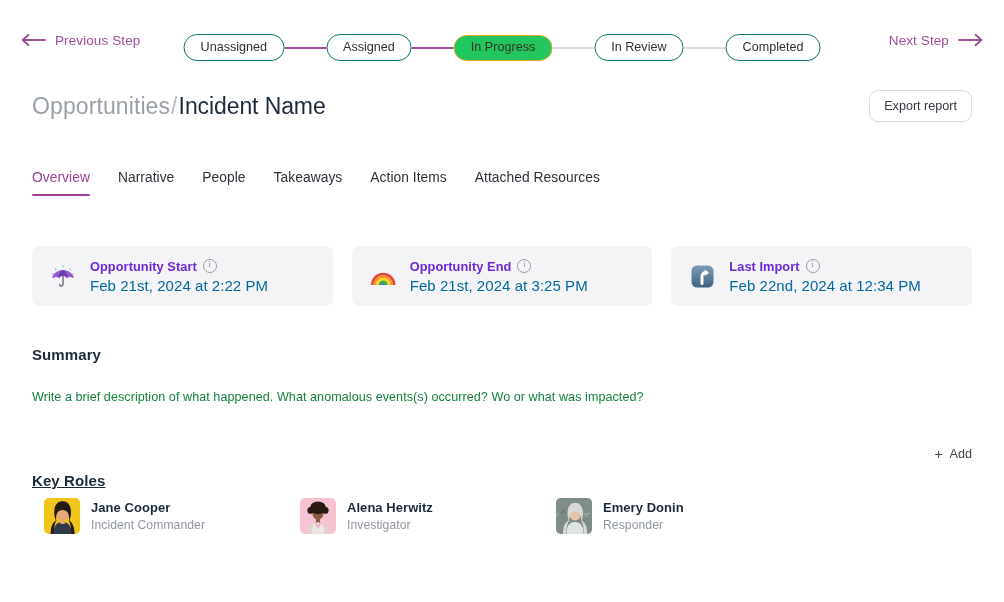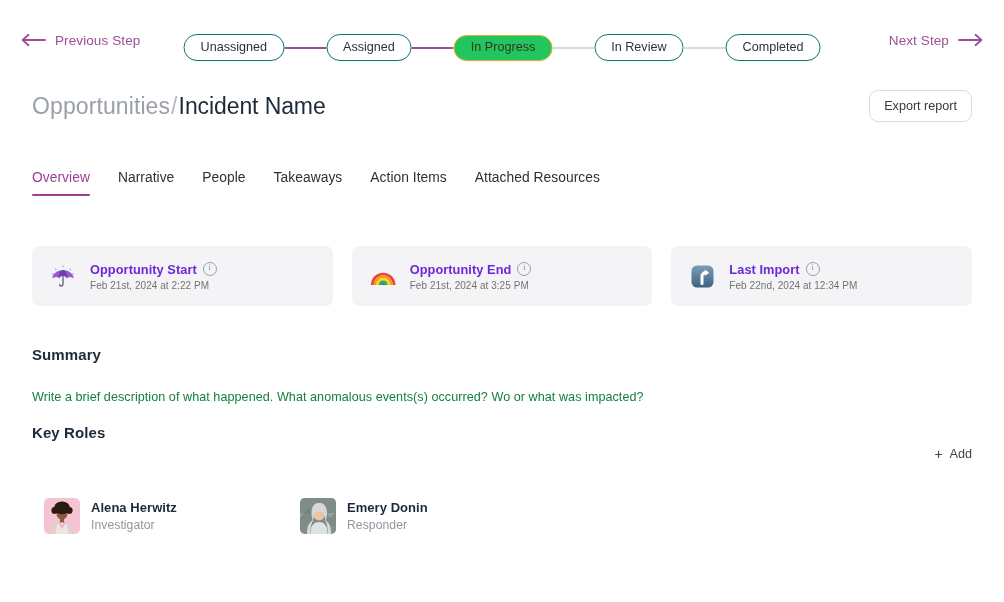--- a/index.html
+++ b/index.html
@@ -164,22 +164,22 @@
   .card-label {
     font-size: 12.8px;
     font-weight: 700;
     color: #6d28d9;
     display: flex;
     align-items: center;
     gap: 6px;
     letter-spacing: 0.05px;
   }
   .card-date {
-    font-size: 10px;
-    color: #737373;
+    font-size: 15px;
+    color: #0369a1;
     letter-spacing: 0.05px;
   }
   .info-i {
     display: inline-block;
     width: 12px; height: 12px;
     border: 1px solid #9aa0a8;
     border-radius: 50%;
     position: relative;
     cursor: pointer;
     flex: 0 0 12px;
@@ -206,21 +206,21 @@
   #summary-head { left: 32px; top: 346px; }
   .summary-placeholder {
     position: absolute;
     left: 32px; top: 390px;
     font-size: 12.6px;
     color: #15803d;
     letter-spacing: 0.05px;
   }
 
   
-  #roles-head { left: 32px; top: 424px; }
+  #roles-head { left: 32px; top: 472px; text-decoration: underline; }
   .add-btn {
     position: absolute;
     right: 32px; top: 447px;
     display: flex;
     align-items: center;
     gap: 7px;
     font-size: 12.6px;
     color: #3f444c;
     cursor: pointer;
   }
@@ -392,20 +392,37 @@
 <div class="summary-placeholder">Write a brief description of what happened. What anomalous events(s) occurred? Wo or what was impacted?</div>
 
 <div class="section-head" id="roles-head">Key Roles</div>
 <div class="add-btn">
   <span class="add-plus">+</span>
   <span>Add</span>
 </div>
 
 <div class="roles">
 
+  <div class="role">
+    <div class="avatar">
+      <svg width="36" height="36" viewBox="0 0 36 36">
+        <rect width="36" height="36" fill="#f0c419"></rect>
+        <ellipse cx="18.5" cy="14" rx="7.2" ry="8.4" fill="#e6a878"></ellipse>
+        <path d="M9.5 36 C9.5 27.5 13 24 18.5 24 C24 24 27.5 27.5 27.5 36 Z" fill="#2f3b4d"></path>
+        <path d="M10.2 14.5 C10.2 6 14.2 3.2 18.6 3.2 C23 3.2 27 6 27 14.5 C27 18 26 21 25 23.5 C25.6 17 24 12 18.6 12 C13.2 12 11.6 17 12.2 23.5 C11.2 21 10.2 18 10.2 14.5 Z" fill="#241a16"></path>
+        <path d="M24.5 22 C26.5 25 27.2 30 27.2 36 L30.5 36 C30.5 29 28.5 24 24.5 22 Z" fill="#241a16"></path>
+        <path d="M12.6 22 C10.6 25 9.9 30 9.9 36 L6.6 36 C6.6 29 8.6 24 12.6 22 Z" fill="#241a16"></path>
+        <rect x="16.4" y="22" width="4.4" height="4" fill="#e6a878"></rect>
+      </svg>
+    </div>
+    <div class="role-text">
+      <div class="role-name">Jane Cooper</div>
+      <div class="role-title">Incident Commander</div>
+    </div>
+  </div>
 
   <div class="role">
     <div class="avatar">
       <svg width="36" height="36" viewBox="0 0 36 36">
         <rect width="36" height="36" fill="#f6c3d3"></rect>
         <ellipse cx="18" cy="15" rx="5.6" ry="6.8" fill="#8a5a40"></ellipse>
         <path d="M11.5 36 C11.5 27.5 14.5 24 18 24 C21.5 24 24.5 27.5 24.5 36 Z" fill="#ece6e0"></path>
         <path d="M7.5 36 C7.5 29 9.5 25.5 12.8 24 C11.5 28 11 32 11 36 Z" fill="#ddd5cd"></path>
         <path d="M28.5 36 C28.5 29 26.5 25.5 23.2 24 C24.5 28 25 32 25 36 Z" fill="#ddd5cd"></path>
         <ellipse cx="18" cy="9.8" rx="8" ry="6.4" fill="#2b1a12"></ellipse>

